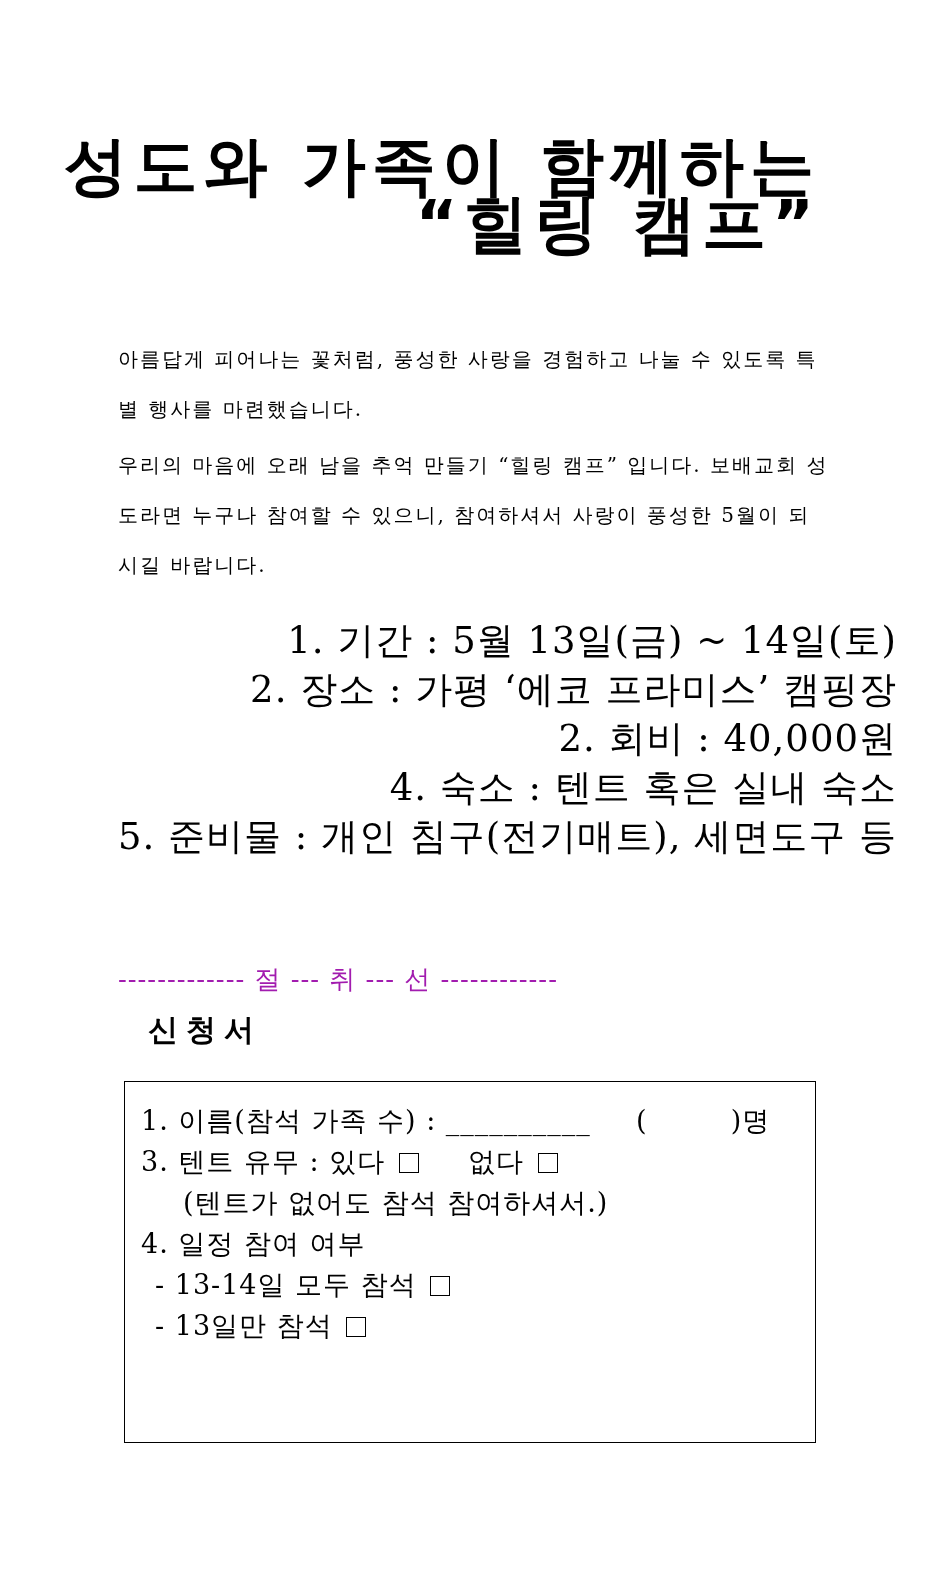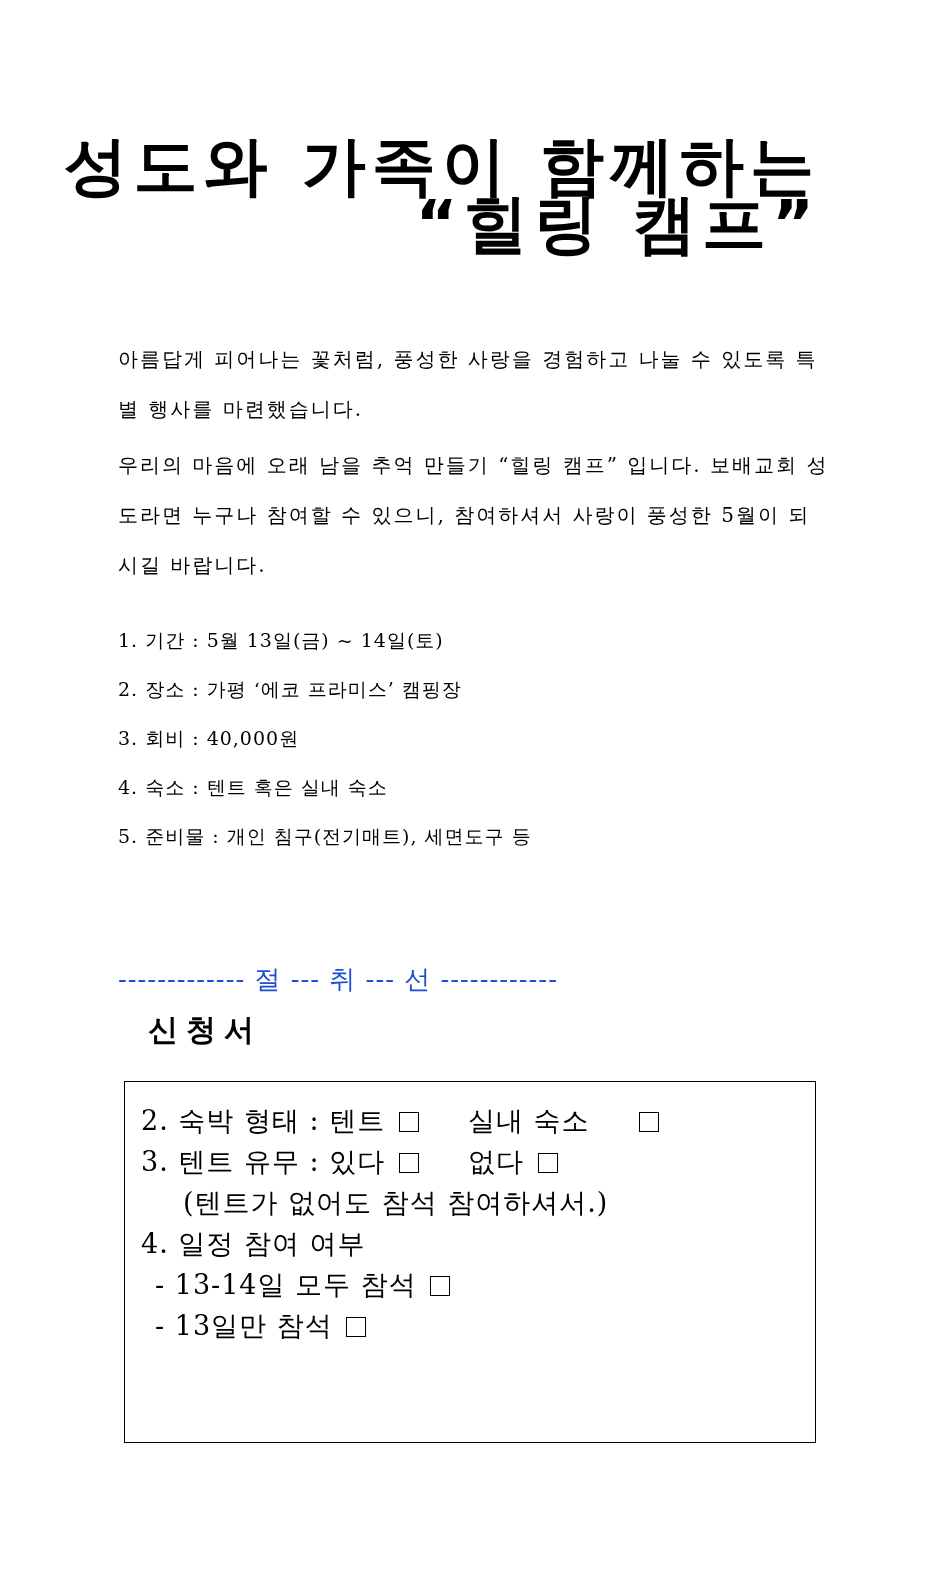--- a/index.html
+++ b/index.html
@@ -7,24 +7,24 @@
          font-family:"DejaVu Serif","Liberation Serif",serif; color:#000; }
   .title { position:absolute; right:125px; text-align:right;
            font-family:"DejaVu Sans","Liberation Sans",sans-serif; font-weight:bold;
            font-size:64px; letter-spacing:6px; line-height:64px; }
   .t1 { top:122px;margin-top:12px; }
   .t2 { top:192px; }
   .para { position:absolute; left:118px; width:712px; font-size:20px; line-height:50px;
           letter-spacing:2px; }
   .p1 { top:334px; }
   .p2 { top:440px; }
-  .list { position:absolute; left:118px; top:616px; font-size:19px; line-height:49px; letter-spacing:1px; }
+  .list { position:absolute; left:118px; top:616px; font-size:37px; line-height:49px; letter-spacing:1px;text-align:right; }
   .list div { white-space:nowrap; }
   .cutline { position:absolute; left:118px; top:962px; width:690px; font-size:26px;
-             white-space:nowrap; letter-spacing:1px; color:#1d4ed8; }
+             white-space:nowrap; letter-spacing:1px; color:#a21caf; }
   .formtitle { position:absolute; left:148px; top:1010px; font-family:Liberation Sans, sans-serif;
                font-weight:bold; font-size:30px; letter-spacing:8px; }
   .formbox { position:absolute; left:124px; top:1081px; width:692px; height:362px;
              border:1.5px solid #000; box-sizing:border-box; }
   .formbody { position:absolute; left:16px; top:18px; font-size:27px; line-height:41px; letter-spacing:1px; }
   .formbody div { white-space:nowrap; }
   .cb { display:inline-block; width:20px; height:20px; border:1.5px solid #000; vertical-align:-2px;
         margin:0 4px; box-sizing:border-box; }
   .indent { padding-left:42px; }
   .sub { padding-left:14px; }
@@ -35,39 +35,38 @@
 
 <div class="title t1">성도와 가족이 함께하는</div>
 <div class="title t2">“힐링 캠프”</div>
 
 <div class="para p1">아름답게 피어나는 꽃처럼, 풍성한 사랑을 경험하고 나눌 수 있도록 특별 행사를 마련했습니다.</div>
 <div class="para p2">우리의 마음에 오래 남을 추억 만들기 “힐링 캠프” 입니다. 보배교회 성도라면 누구나 참여할 수 있으니, 참여하셔서 사랑이 풍성한 5월이 되시길 바랍니다.</div>
 
 <div class="list">
   <div>1. 기간 : 5월 13일(금) ~ 14일(토)</div>
   <div>2. 장소 : 가평 ‘에코 프라미스’ 캠핑장</div>
-  <div>3. 회비 : 40,000원</div>
+  <div>2. 회비 : 40,000원</div>
   <div>4. 숙소 : 텐트 혹은 실내 숙소</div>
   <div>5. 준비물 : 개인 침구(전기매트), 세면도구 등</div>
 </div>
 
 <div class="cutline">------------- 절 --- 취 --- 선 ------------</div>
 
 <div class="formtitle">신청서</div>
 
 <div class="formbox">
   <div class="formbody">
     <div>
-      <span>2. 숙박 형태 :</span>
-      <span>텐트</span>
-      <span class="cb"></span>
+      <span>1. 이름(참석 가족 수) :</span>
+      <span>__________</span>
       <span class="gap"></span>
-      <span>실내 숙소</span>
-      <span class="gap"></span>
-      <span class="cb"></span>
+      <span>(</span>
+      <span style="display:inline-block;width:64px"></span>
+      <span>)명</span>
     </div>
     <div>
       <span>3. 텐트 유무 :</span>
       <span>있다</span>
       <span class="cb"></span>
       <span class="gap"></span>
       <span>없다</span>
       <span class="cb"></span>
     </div>
     <div class="indent">(텐트가 없어도 참석 참여하셔서.)</div>

